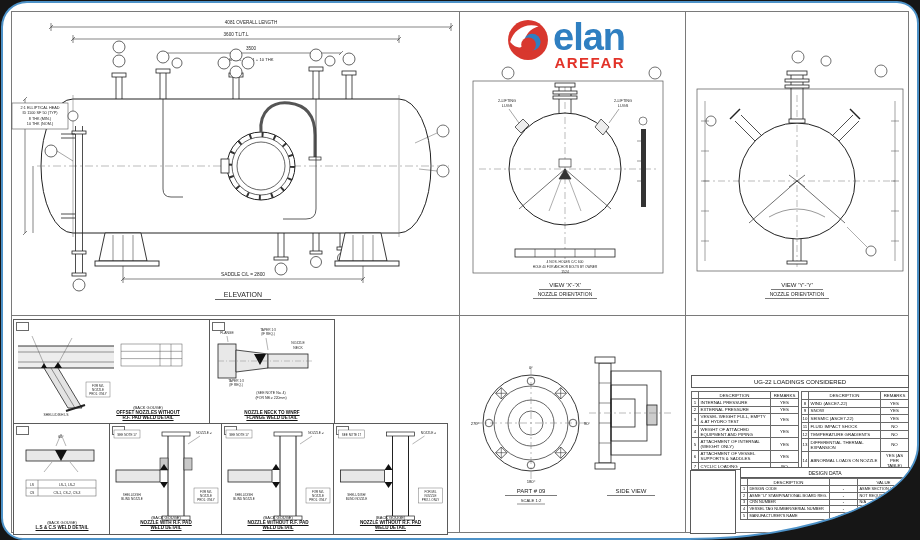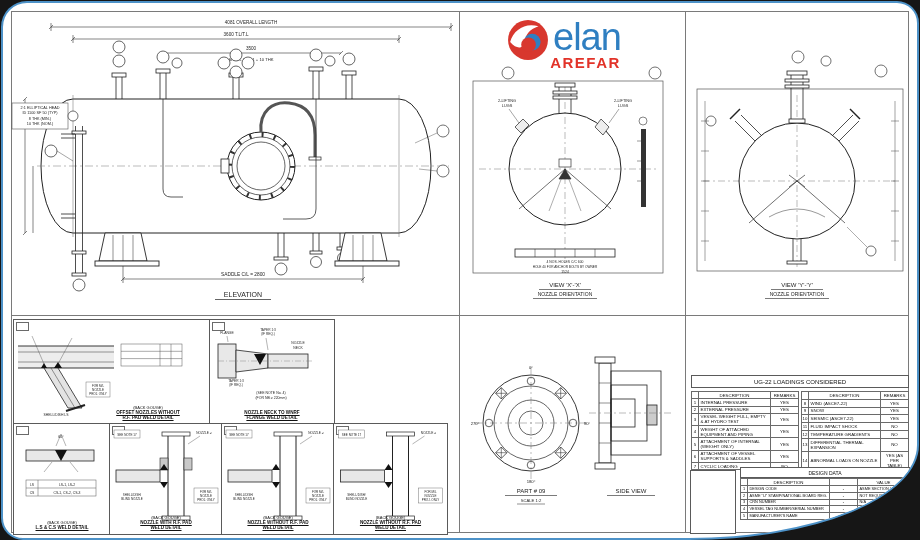--- a/index.html
+++ b/index.html
@@ -13,21 +13,21 @@
   .hline{position:absolute;left:8px;right:8px;height:1px;background:#7a7a7a;}
   svg{position:absolute;overflow:visible;}
   svg text{fill:#1e1e1e;font-family:"Liberation Sans",sans-serif;text-anchor:middle;}
   .box{position:absolute;border:1px solid #5a5a5a;background:#fff;}
   .tag{position:absolute;left:2px;top:2px;width:11px;height:7px;border:0.5px solid #6a6a6a;}
   .cap{position:absolute;left:0;right:0;bottom:3px;text-align:center;color:#111;line-height:1.25;}
   .cap .bg{font-size:4px;display:block;}
   .cap .t{font-size:4.6px;display:block;text-decoration:underline;font-weight:bold;}
   
   .logo{position:absolute;left:504px;top:16px;width:170px;height:62px;display:flex;align-items:flex-start;}
-  .logo .word{font-size:38px;font-weight:normal;color:#2f7fc1;line-height:0.95;letter-spacing:-1px;margin-left:4px;}
+  .logo .word{font-size:38px;font-weight:bold;color:#2f7fc1;line-height:0.95;letter-spacing:-1px;margin-left:4px;}
   .logo .colwrap{display:flex;flex-direction:column;align-items:flex-end;}
   .logo .sub{font-size:15px;font-weight:bold;color:#e23329;letter-spacing:1.5px;margin-top:-1px;}
   
   .tbl-title{border:0.8px solid #5a5a5a;text-align:center;font-size:6px;padding:2.5px 0;color:#111;background:#fff;}
   table{border-collapse:collapse;width:100%;background:#fff;}
   td,th{border:0.6px solid #6a6a6a;font-size:4.4px;color:#111;padding:0.6px 1.5px;line-height:1.15;}
   th{font-weight:normal;text-align:center;}
   td.no{width:6px;text-align:center;padding:0.6px 0;}
   td.rem{width:24px;text-align:center;}
   td.desc{text-align:left;}

